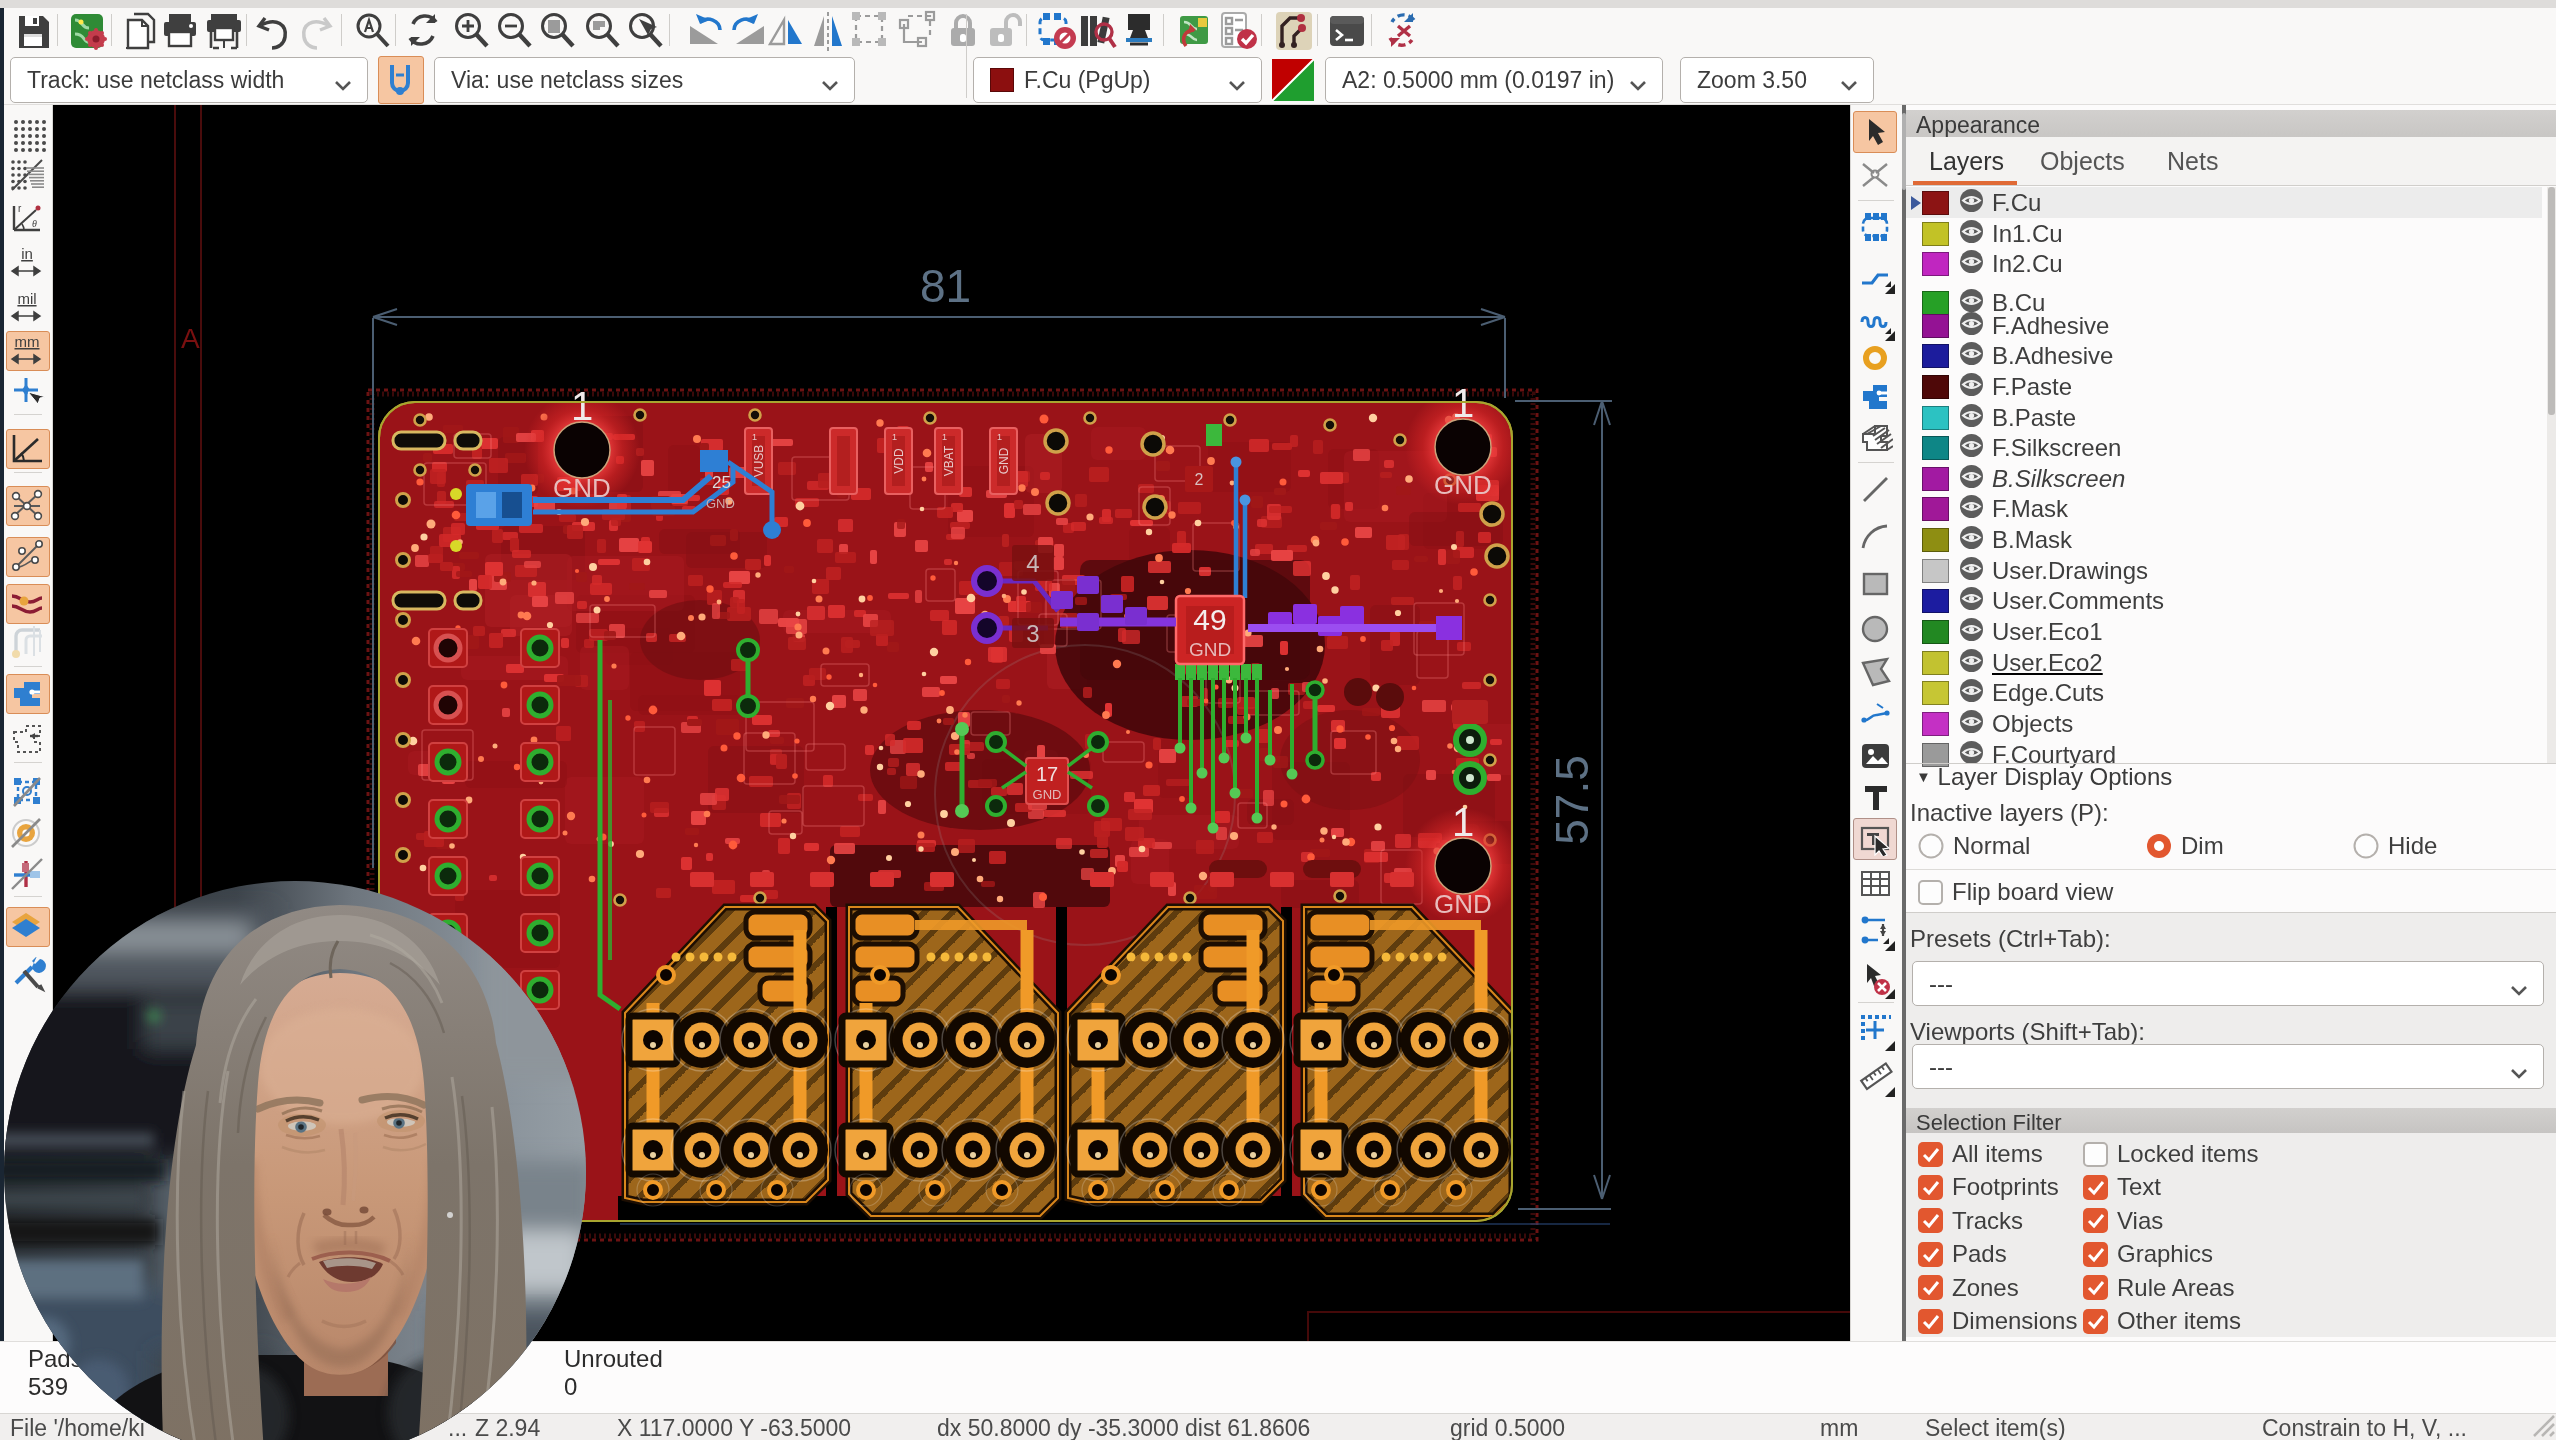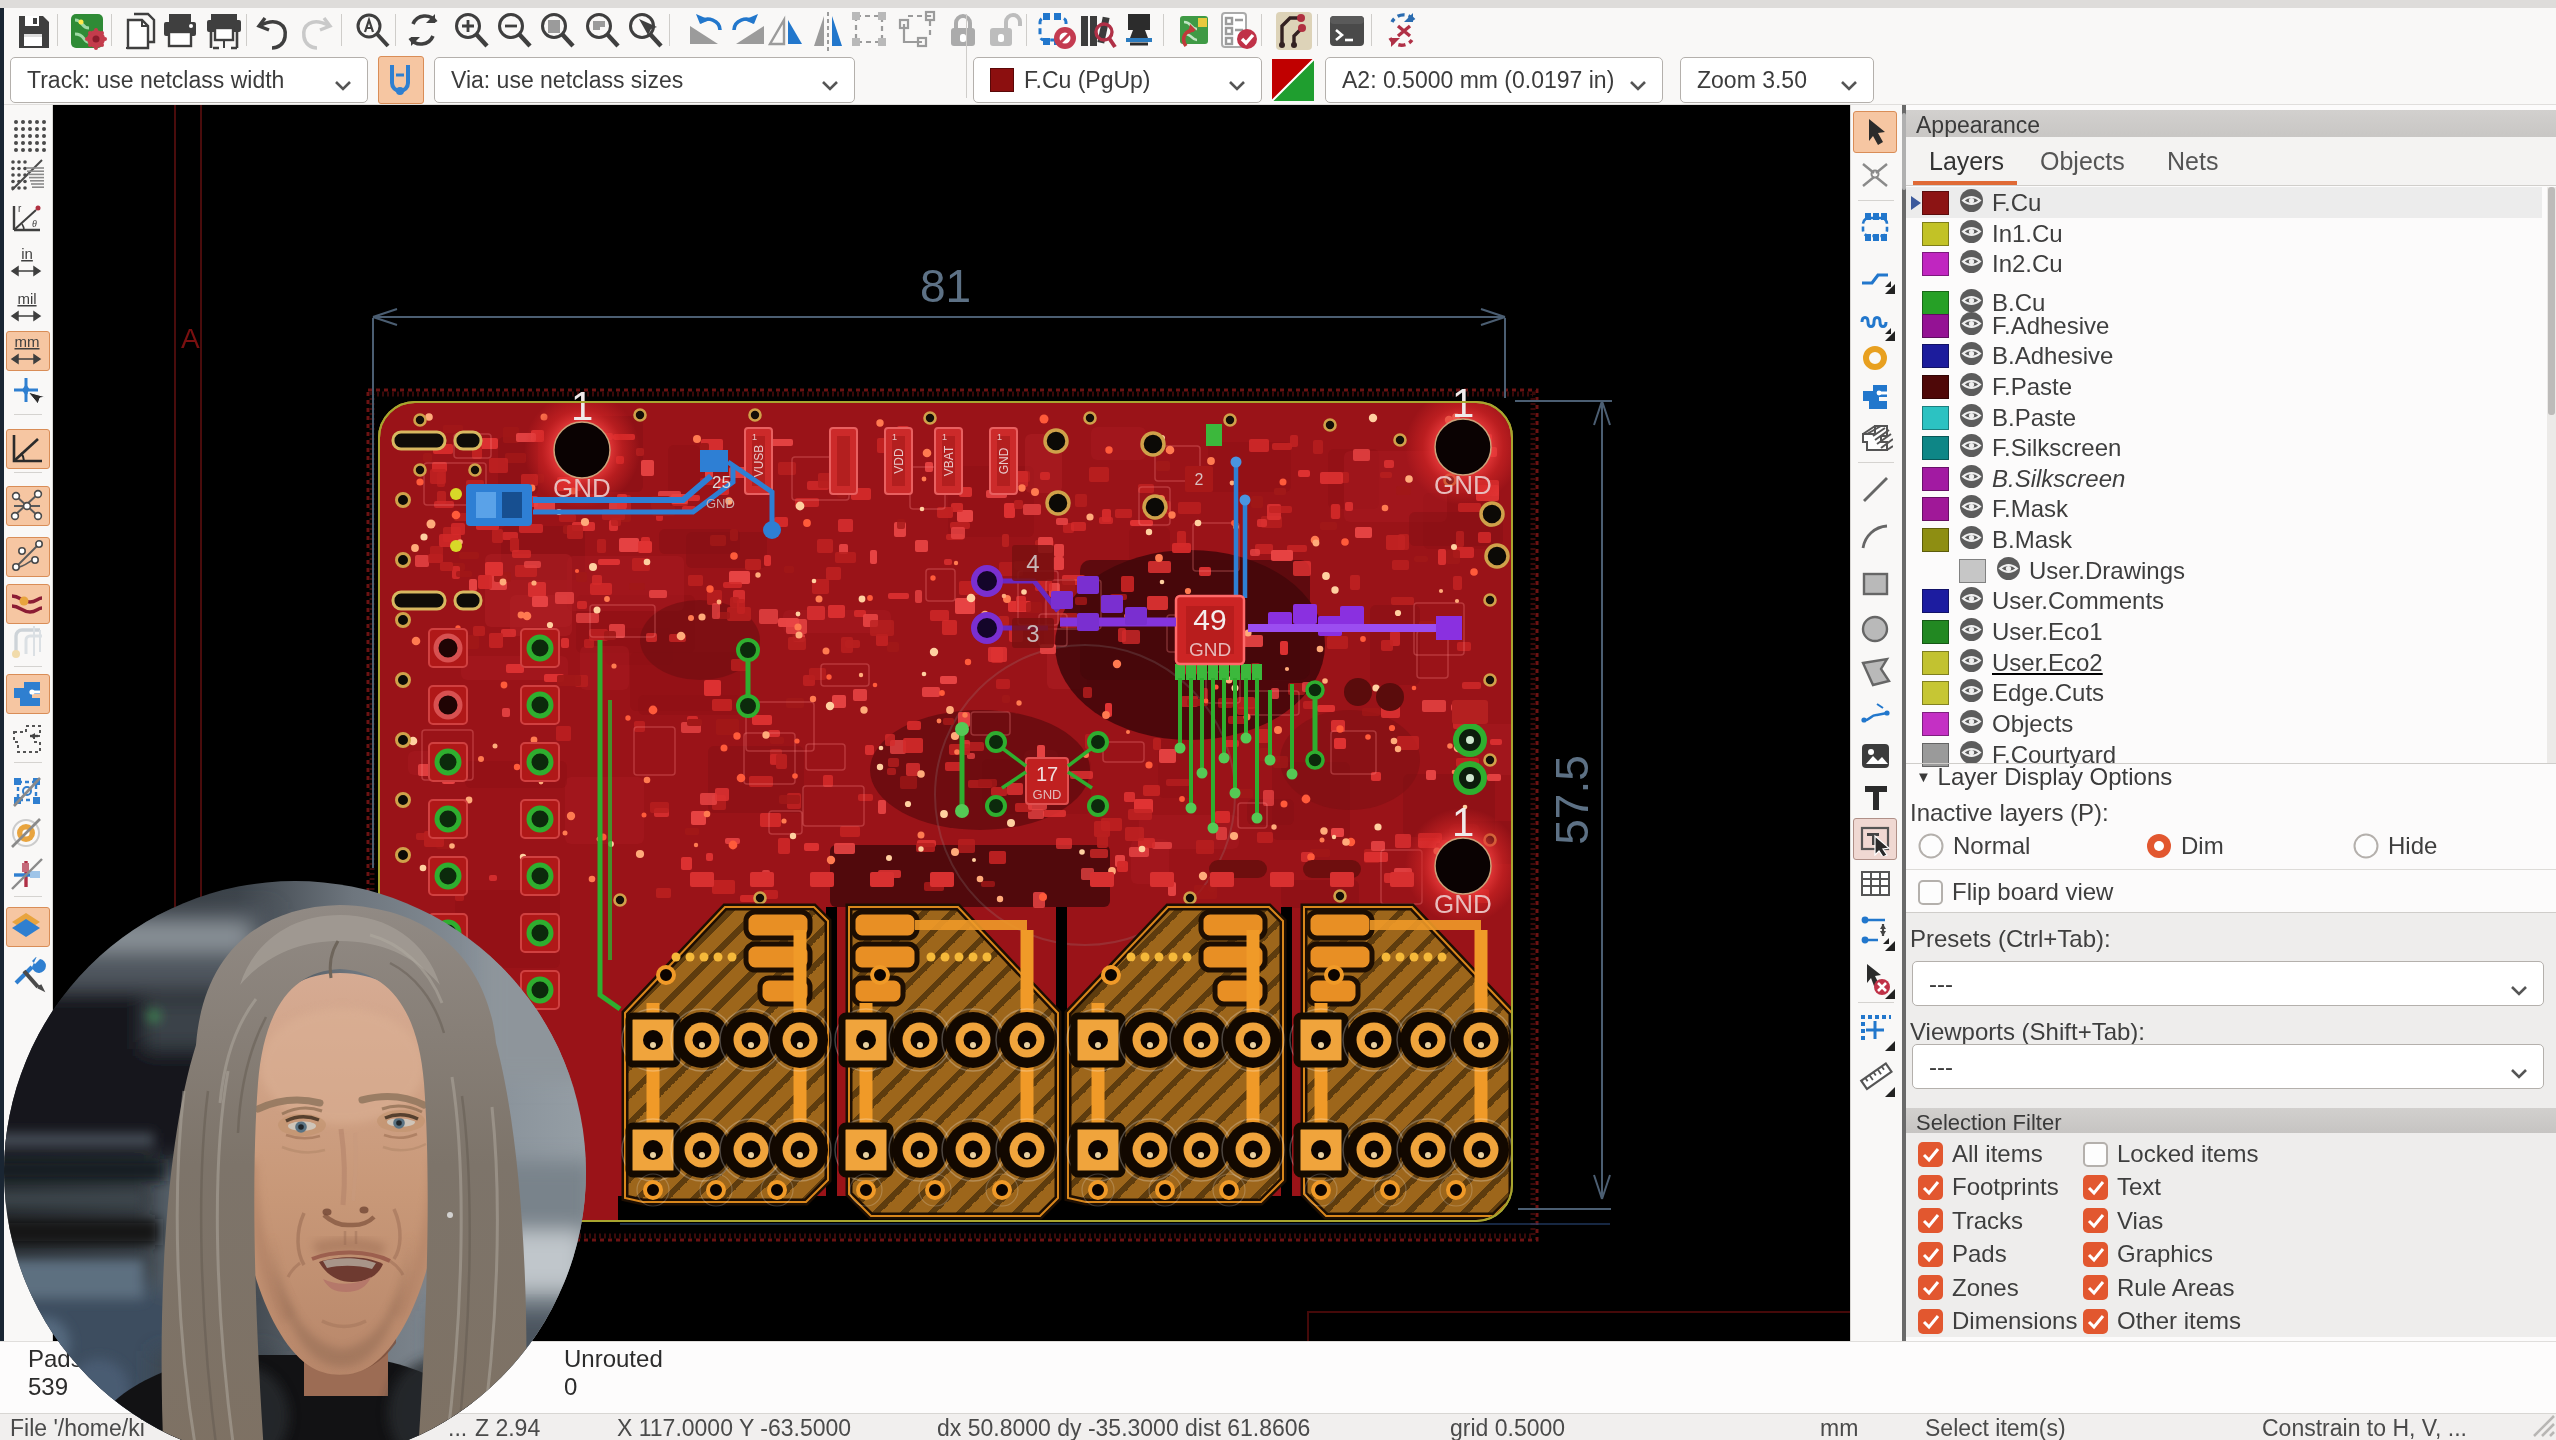--- a/index.html
+++ b/index.html
@@ -2031,21 +2031,21 @@
   </div>
 <div class="lrow" style="top:524px;">
     <span style="display:inline-block;margin-left:16px;width:27px;height:24px;background:#8e8e12;border:1px solid rgba(0,0,0,.35)"></span>
     <span style="margin-left:9px"><svg width="27" height="27" viewBox="0 0 27 27">
         <circle cx="13.5" cy="13.5" r="11.5" fill="#5c5c5c"></circle>
         <path d="M5 13.5Q13.5 6.5 22 13.5Q13.5 20.5 5 13.5Z" fill="none" stroke="#efefef" stroke-width="2"></path>
         <circle cx="13.5" cy="13.5" r="2.6" fill="#efefef"></circle>
       </svg></span>
     <span class="ltxt">B.Mask</span>
   </div>
-<div class="lrow" style="top:555px;padding-left:37px;">
+<div class="lrow" style="top:555px;">
     <span style="display:inline-block;margin-left:16px;width:27px;height:24px;background:#c6c6c6;border:1px solid rgba(0,0,0,.35)"></span>
     <span style="margin-left:9px"><svg width="27" height="27" viewBox="0 0 27 27">
         <circle cx="13.5" cy="13.5" r="11.5" fill="#5c5c5c"></circle>
         <path d="M5 13.5Q13.5 6.5 22 13.5Q13.5 20.5 5 13.5Z" fill="none" stroke="#efefef" stroke-width="2"></path>
         <circle cx="13.5" cy="13.5" r="2.6" fill="#efefef"></circle>
       </svg></span>
     <span class="ltxt">User.Drawings</span>
   </div>
 <div class="lrow" style="top:585px;">
     <span style="display:inline-block;margin-left:16px;width:27px;height:24px;background:#1c1ca0;border:1px solid rgba(0,0,0,.35)"></span>

